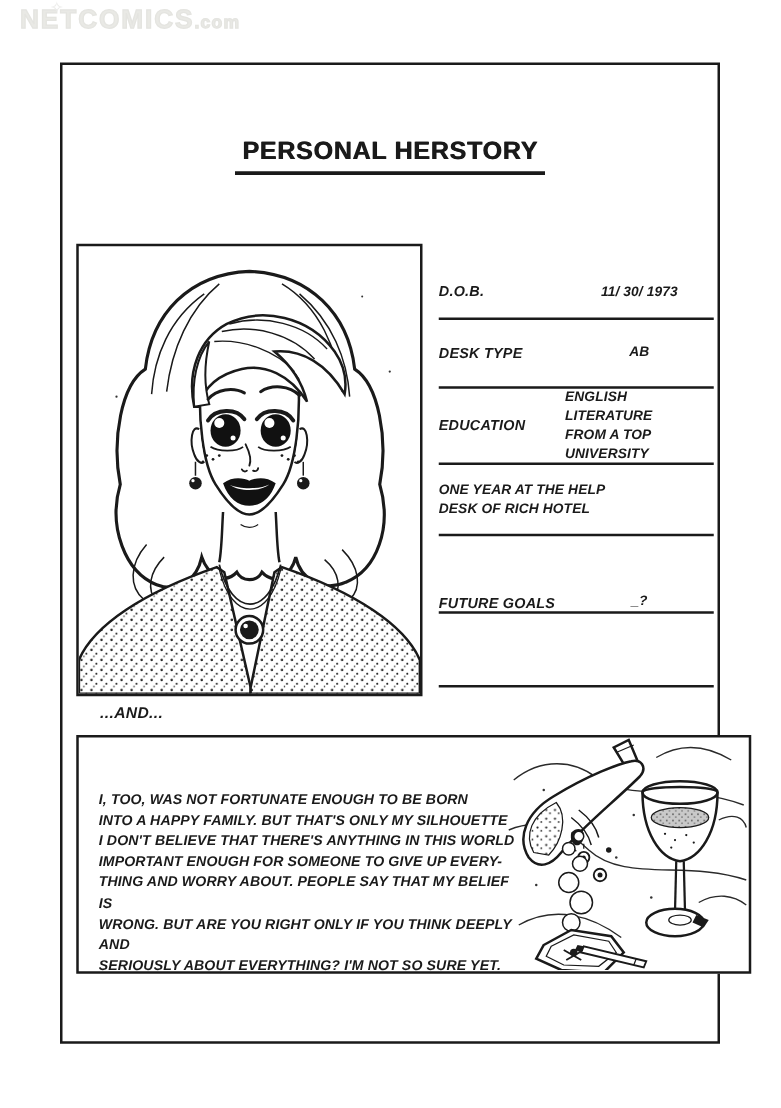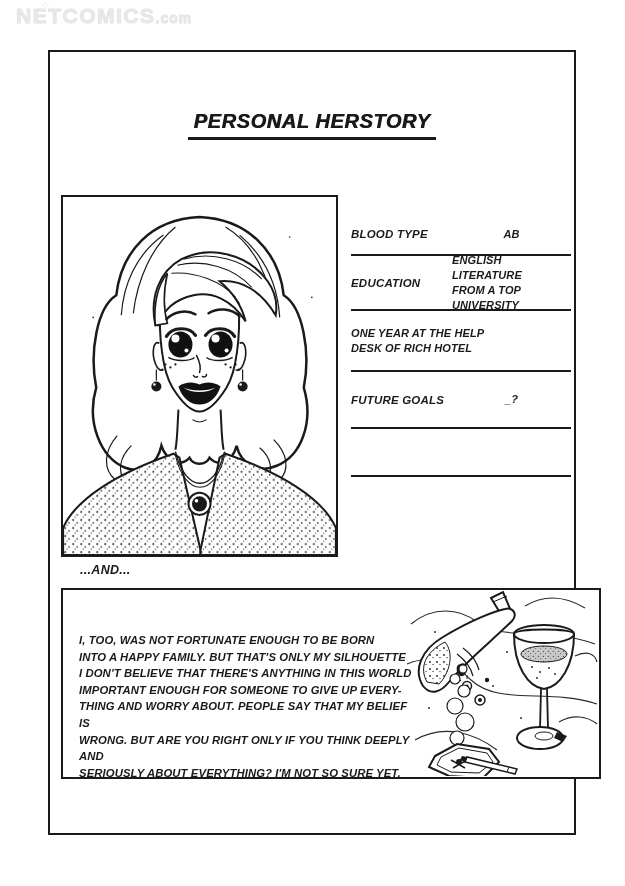--- a/index.html
+++ b/index.html
@@ -28,42 +28,42 @@
   }
   
   .page-border{
     position:absolute;left:48px;top:50px;width:528px;height:785px;
     border:2.5px solid var(--ink);
   }
   
   .title-wrap{position:absolute;top:58px;left:0;right:0;text-align:center;}
   .page-title{
     display:inline-block;
-    font-style:italic;font-weight:700;font-size:20px;letter-spacing:.6px;
+    font-weight:700;font-size:20px;letter-spacing:.6px;
     padding:0 6px 4px 6px;
     border-bottom:3px solid var(--ink);
     text-shadow:.6px 0 0 var(--ink);
   }
   
   .portrait-frame{
     position:absolute;left:11px;top:143px;width:277px;height:362px;
     border:2.5px solid var(--ink);background:#fff;
   }
   .portrait-frame svg{display:block;width:100%;height:100%;}
   
   .profile-form{position:absolute;left:301px;top:162px;width:220px;}
   .field-row{
     display:flex;align-items:center;
     border-bottom:2px solid var(--ink);
   }
   .field-row:nth-child(1){height:42px;}
   .field-row:nth-child(2){height:55px;}
   .field-row:nth-child(3){height:61px;}
   .field-row:nth-child(4){height:57px;}
-  .field-row:nth-child(5){height:48px;}
+  .field-row:nth-child(5){height:62px;align-items:flex-end;}
   .field-row:nth-child(6){height:59px;}
   .field-label{
     flex:none;width:101px;
     font-style:italic;font-weight:700;font-size:11.5px;letter-spacing:.2px;
   }
   .field-value{
     flex:1;
     font-style:italic;font-weight:700;font-size:11px;line-height:15px;
     white-space:pre-line;letter-spacing:.1px;
   }
@@ -211,23 +211,27 @@
         <path d="M112,254 C122,296 151,296 161,254" fill="none" stroke="#1a1a1a" stroke-width="1.4"></path>
         <path d="M112,258 C122,300 151,300 161,258" fill="none" stroke="#1a1a1a" stroke-width="1"></path>
         <circle cx="136" cy="306" r="11" fill="#fff" stroke="#1a1a1a" stroke-width="2"></circle>
         <circle cx="136" cy="306" r="7.5" fill="#1a1a1a"></circle>
         <circle cx="133" cy="303" r="1.8" fill="#fff"></circle>
       </g>
     </svg>
   </div>
 
   <div class="profile-form">
-
-    <div class="field-row">
-      <div class="field-label">BLOOD TYPE</div>
+    <div class="field-row">
+      <div class="field-label">D.O.B.</div>
+      <div class="field-value center">11/ 30/ 1973</div>
+    </div>
+
+    <div class="field-row">
+      <div class="field-label">DESK TYPE</div>
       <div class="field-value center">AB</div>
     </div>
 
     <div class="field-row">
       <div class="field-label">EDUCATION</div>
       <div class="field-value">ENGLISH LITERATURE
 FROM A TOP
 UNIVERSITY</div>
     </div>
 

